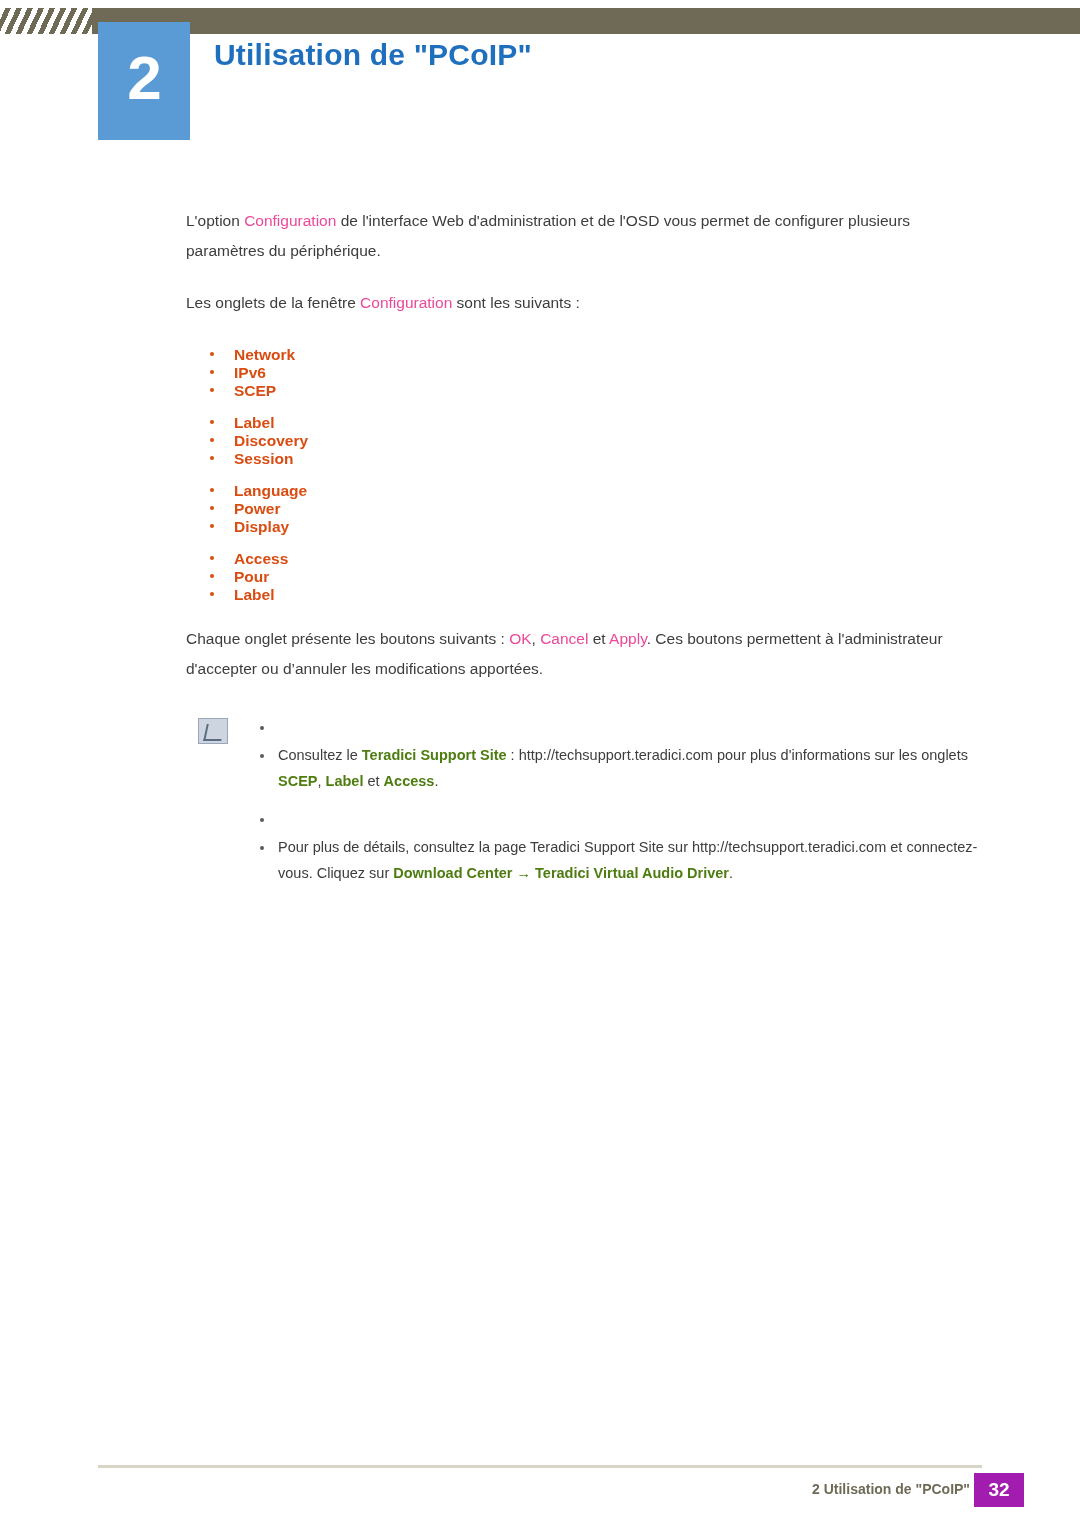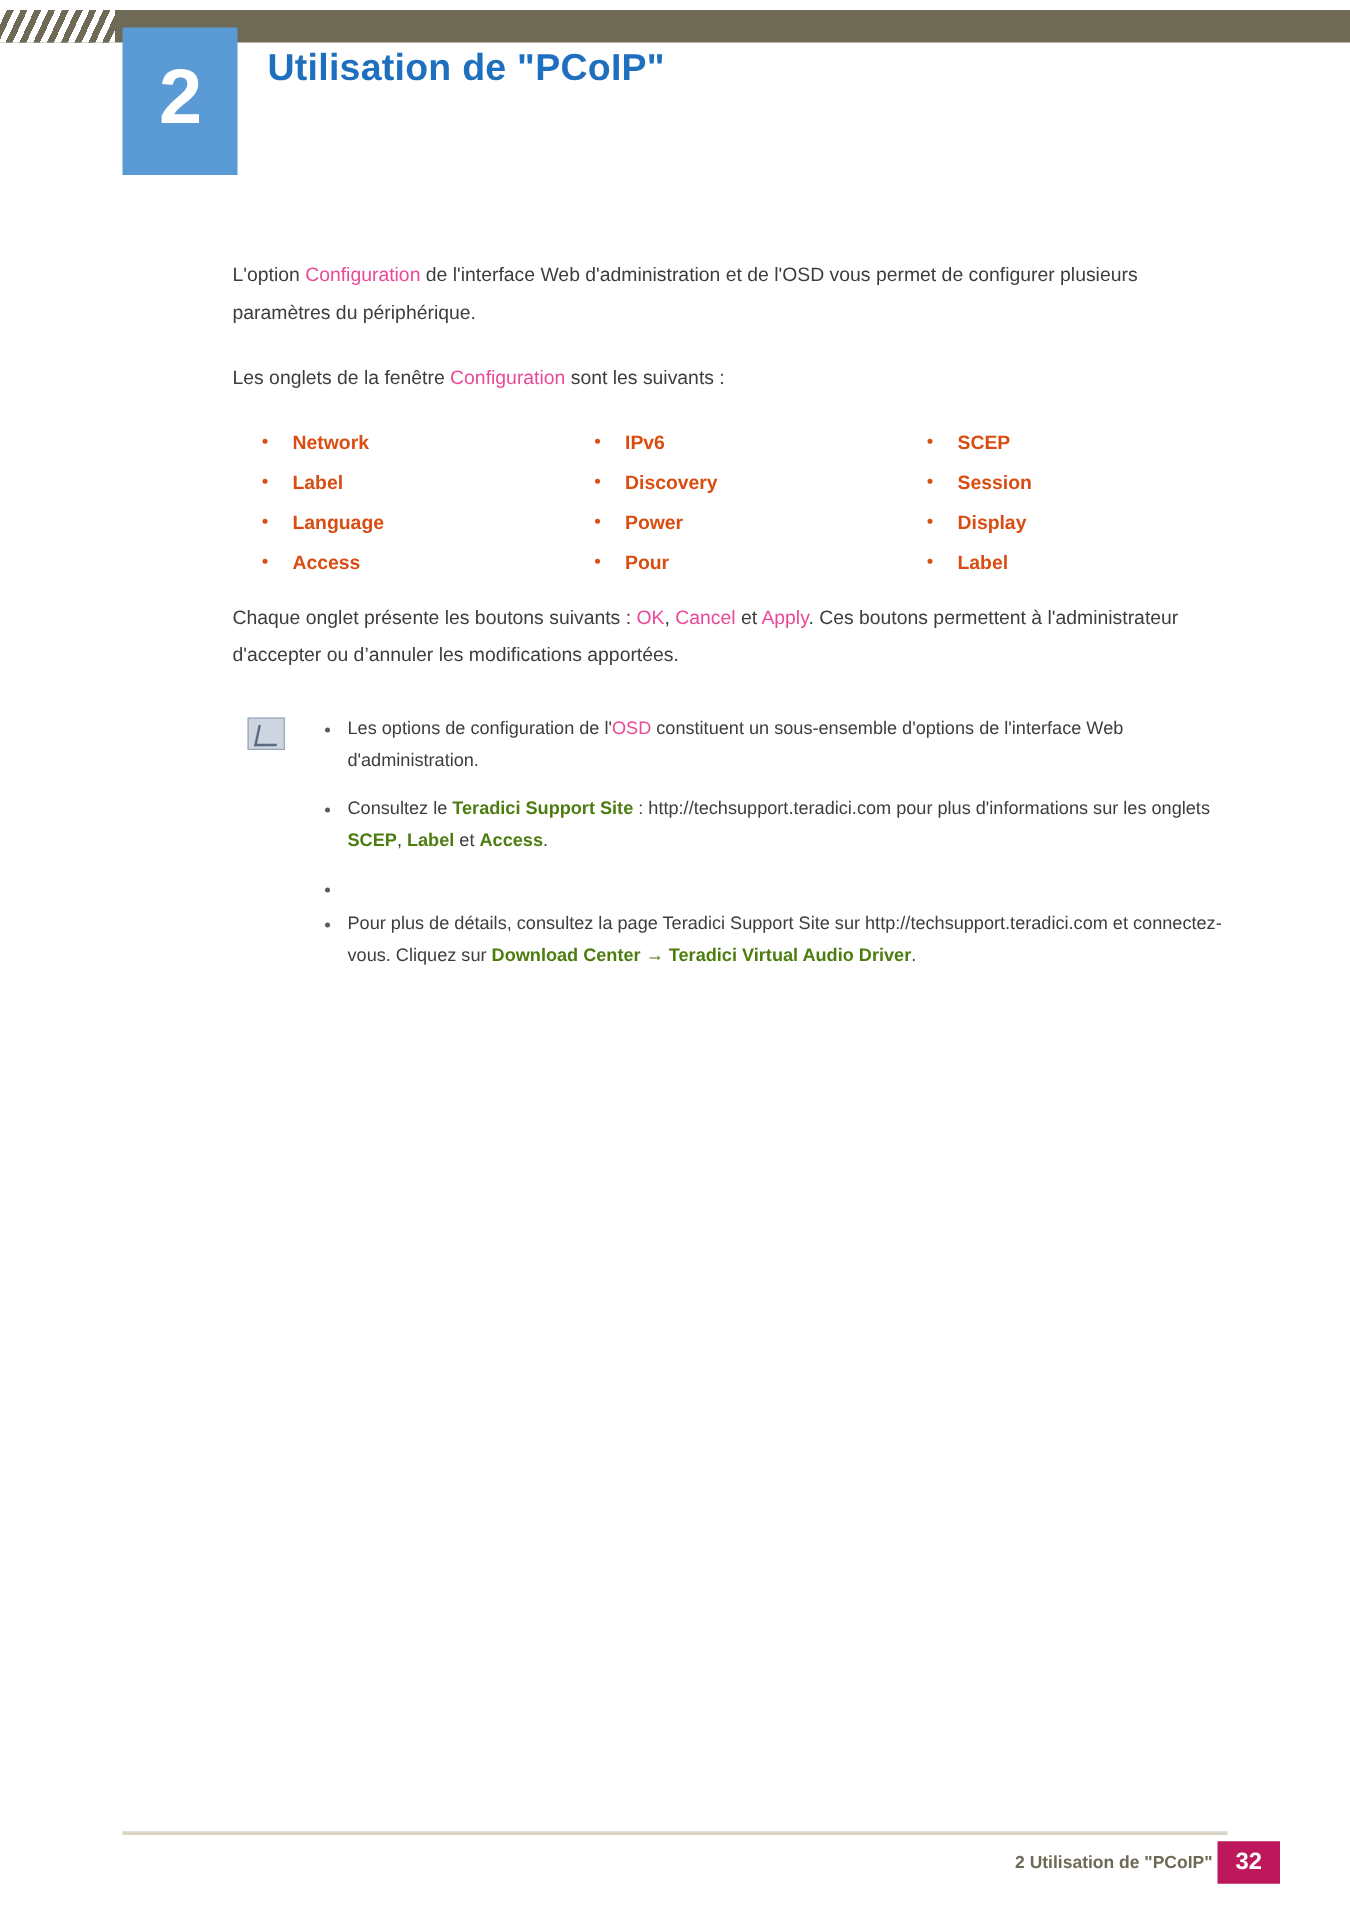--- a/index.html
+++ b/index.html
@@ -103,20 +103,21 @@
   }
 
   
   .tabs-grid {
     margin: 28px 0 20px 0;
     width: 800px;
   }
   .tabs-row {
     display: flex;
     margin-bottom: 14px;
+    flex-direction: column;
   }
   .tab-cell {
     width: 266px;
     display: flex;
     align-items: baseline;
     font-size: 15.5px;
   }
   .tab-bullet {
     display: inline-block;
     width: 4px;
@@ -210,21 +211,21 @@
     font-size: 14px;
     font-weight: bold;
     color: #6e6a56;
   }
   .footer-page {
     position: absolute;
     right: 56px;
     top: 16px;
     width: 50px;
     height: 34px;
-    background: #be185d;
+    background: #a21caf;
     color: #ffffff;
     font-size: 19px;
     font-weight: bold;
     text-align: center;
     line-height: 34px;
   }
 </style>
 </head>
 <body>
 
@@ -308,21 +309,20 @@
   <p class="body-text">
     <span>Chaque onglet présente les boutons suivants : </span><span class="kw-orange">OK</span><span>, </span><span class="kw-orange">Cancel</span><span> et </span><span class="kw-orange">Apply</span><span>. Ces boutons permettent à l'administrateur d'accepter ou d’annuler les modifications apportées.</span>
   </p>
 
   <div class="note-block">
     <div class="note-icon"></div>
     <ul class="note-list">
 
       <li class="note-item">
         <span class="note-bullet"></span>
-        <span class="note-text"><span>Les options de configuration de l'</span><span class="kw-orange">OSD</span><span> constituent un sous-ensemble d'options de l'interface Web d'administration.</span></span>
       </li>
 
       <li class="note-item">
         <span class="note-bullet"></span>
         <span class="note-text"><span>Consultez le </span><span class="bold">Teradici Support Site</span><span> : http://techsupport.teradici.com pour plus d'informations sur les onglets </span><span class="bold">SCEP</span><span>, </span><span class="bold">Label</span><span> et </span><span class="bold">Access</span><span>.</span></span>
       </li>
 
       <li class="note-item">
         <span class="note-bullet"></span>
       </li>

